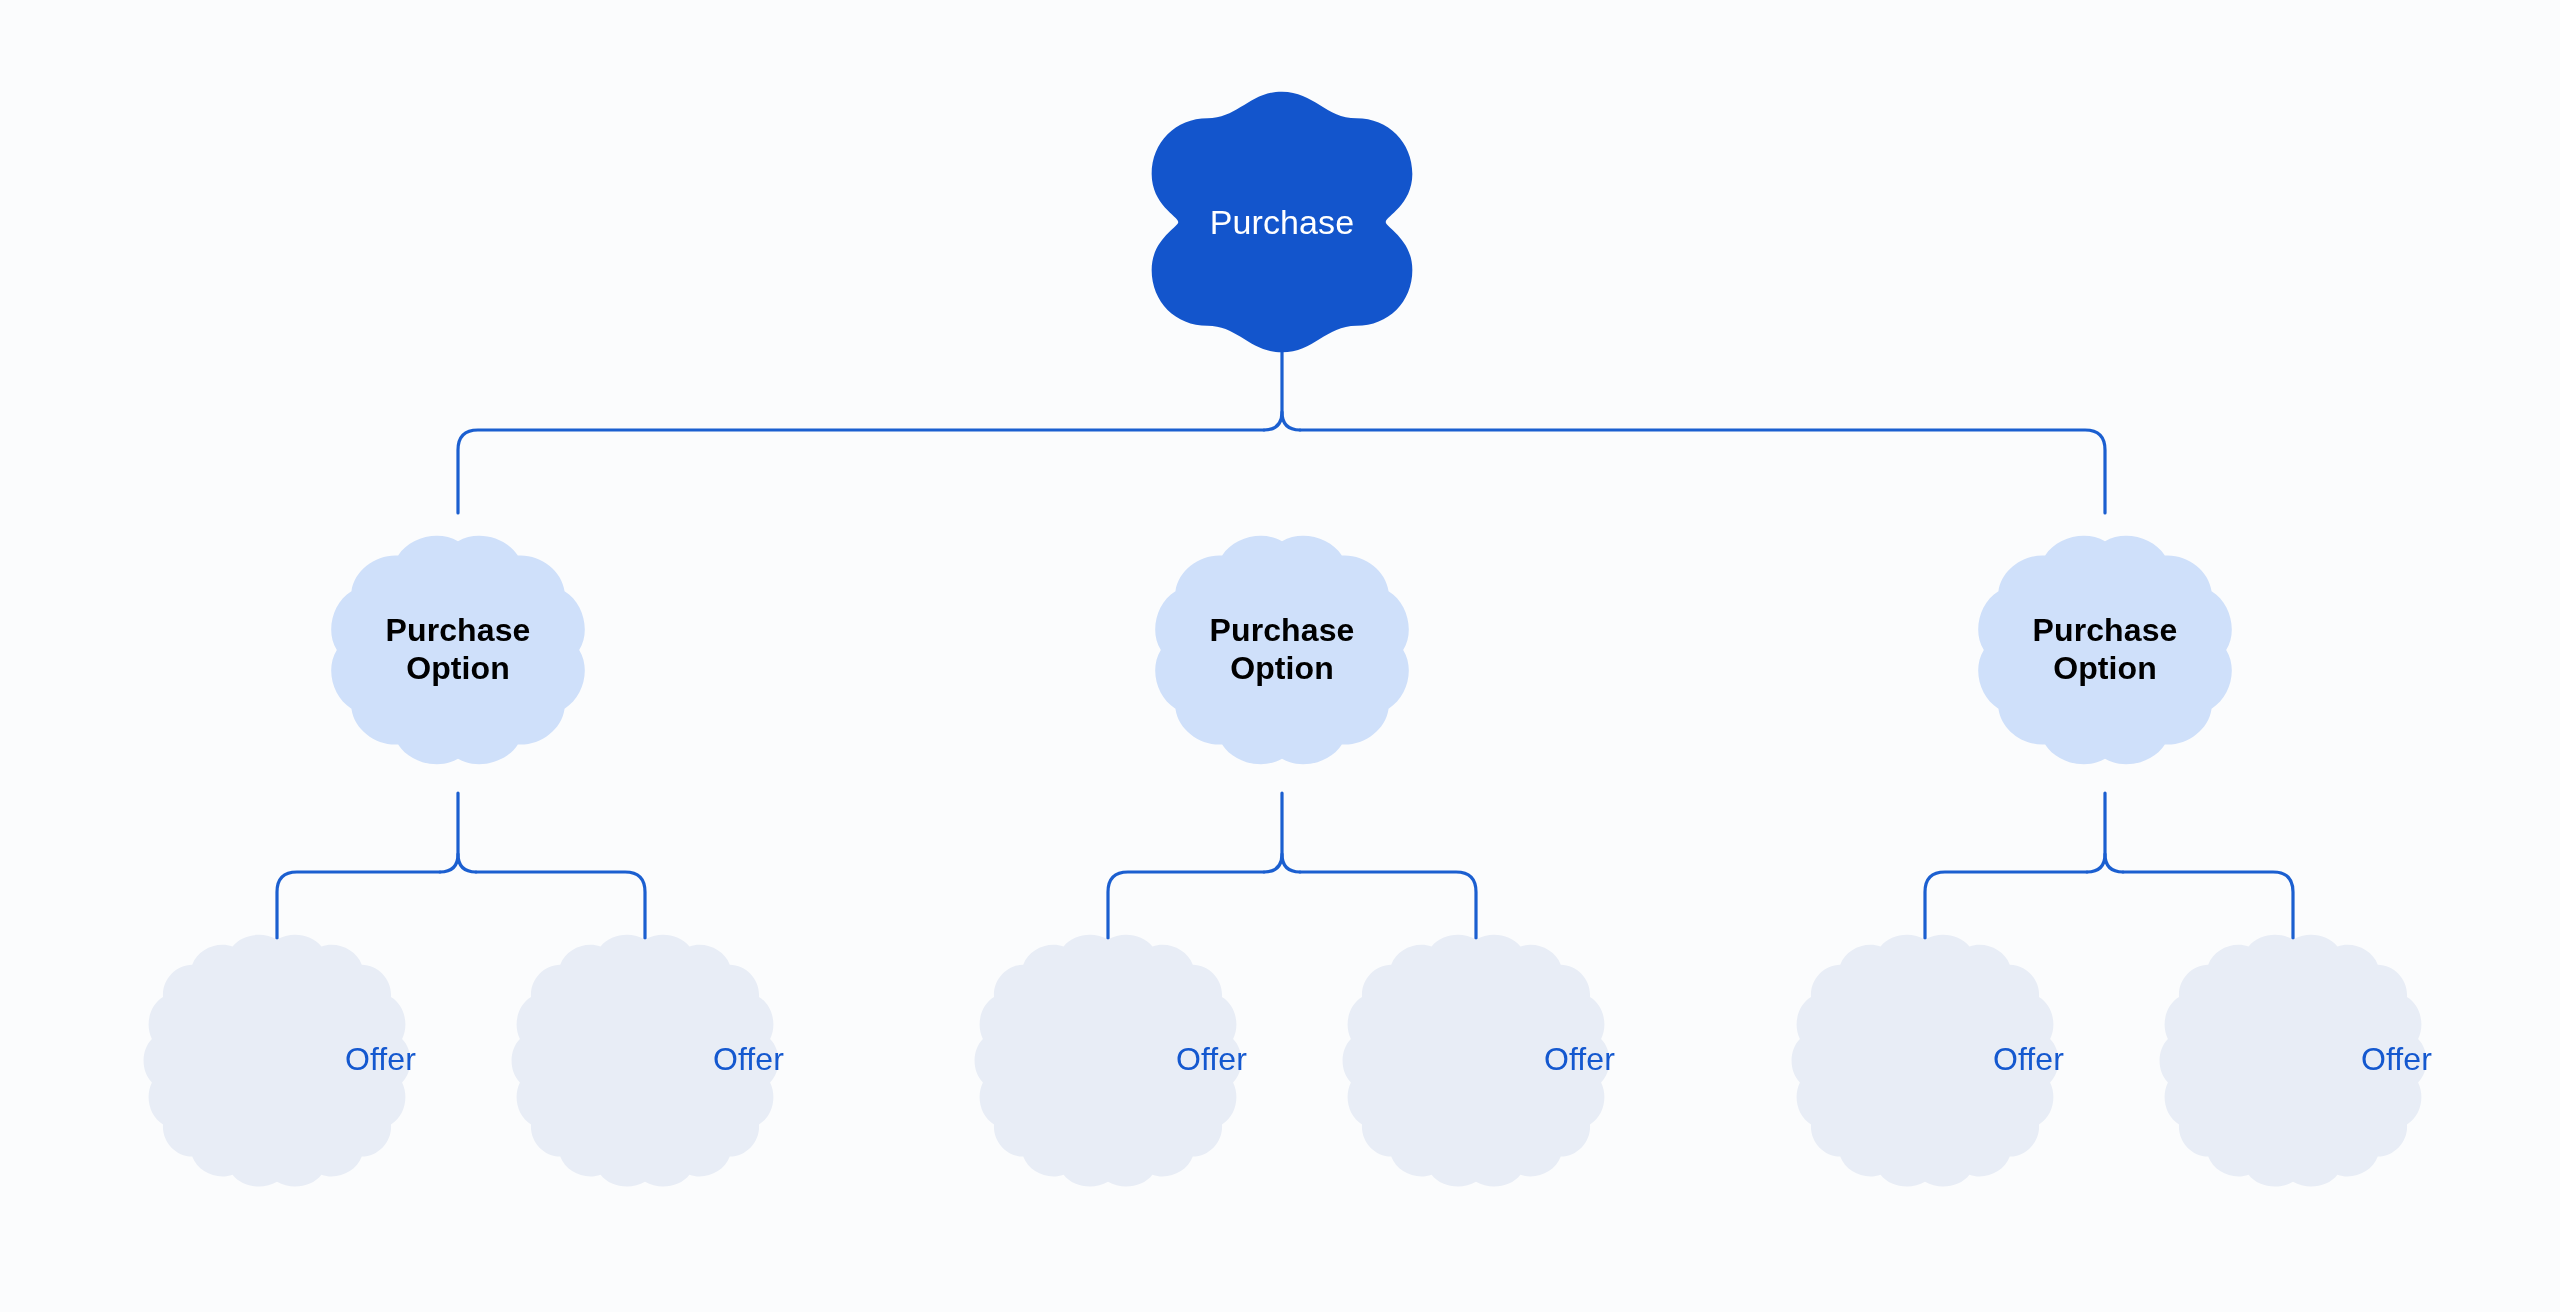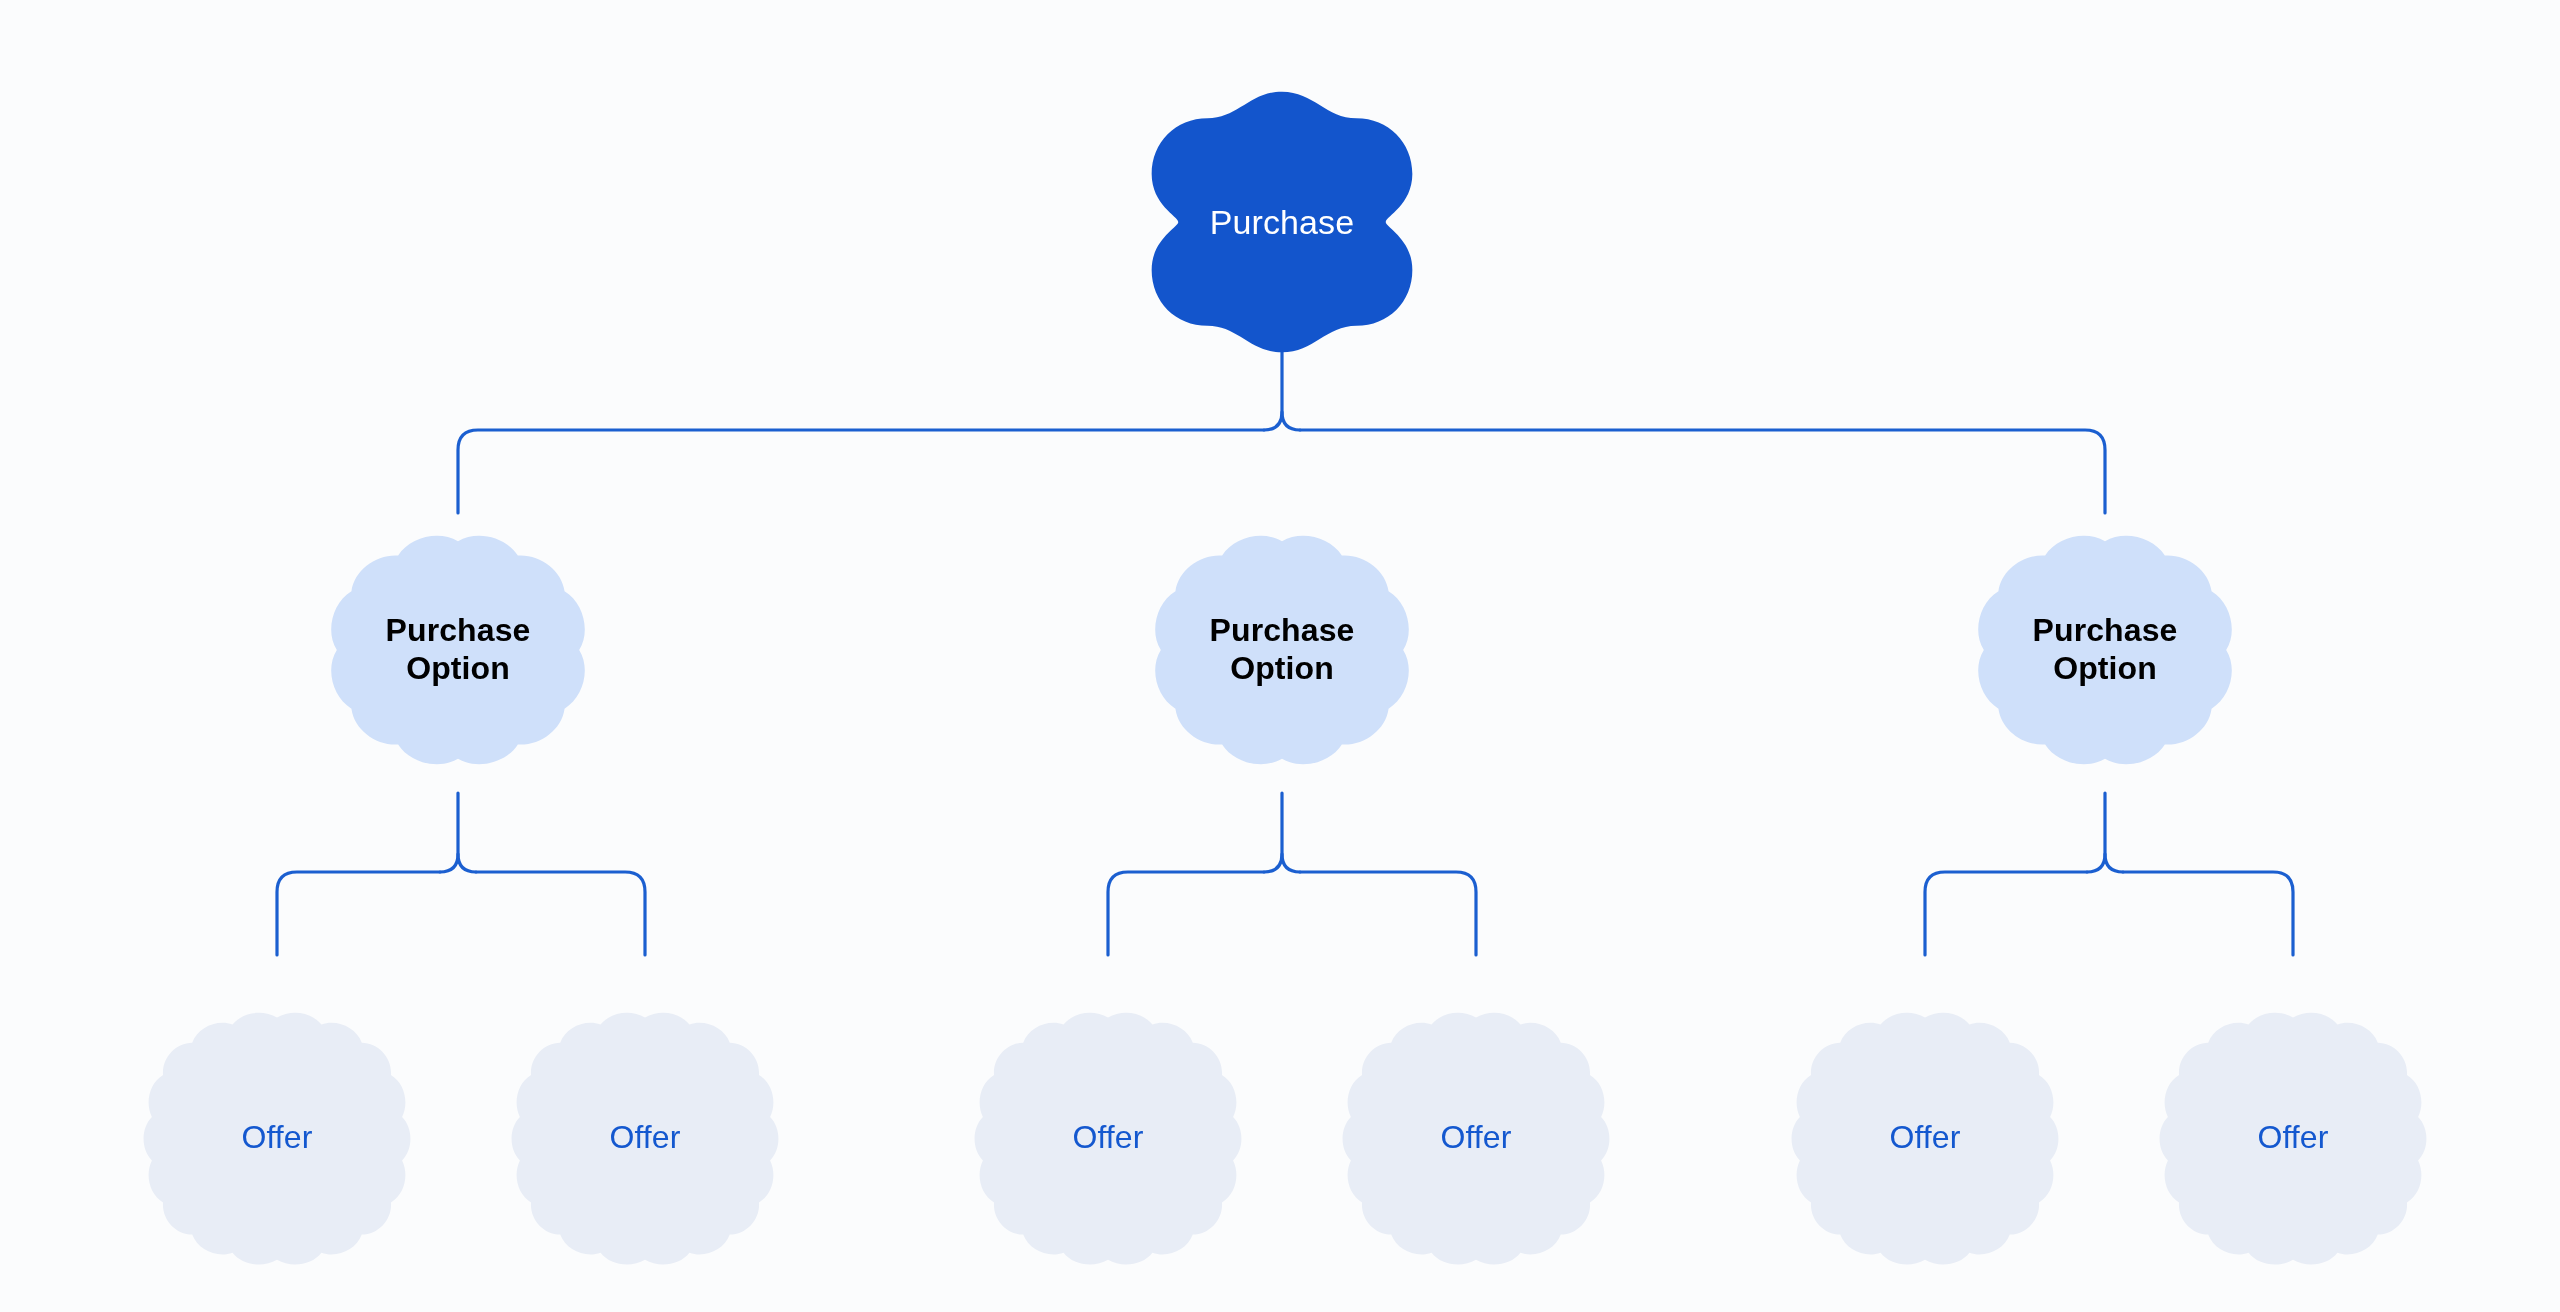--- a/index.html
+++ b/index.html
@@ -35,21 +35,21 @@
   .n-product .label{color:#ffffff;font-size:34px;font-weight:400;}
 
   
   .n-po{width:292px;height:286px;top:507px;}
   .n-po .label{color:#000000;font-size:32px;font-weight:700;}
   .po-1{left:312px;}
   .po-2{left:1136px;}
   .po-3{left:1959px;}
 
   
-  .n-offer{width:278px;height:280px;top:998px;}
+  .n-offer{width:278px;height:280px;top:920px;justify-content:flex-end;}
   .n-offer .label{color:#1458cf;font-size:32px;font-weight:400;}
   .of-1{left:138px;}
   .of-2{left:506px;}
   .of-3{left:969px;}
   .of-4{left:1337px;}
   .of-5{left:1786px;}
   .of-6{left:2154px;}
 </style>
 </head>
 <body>

